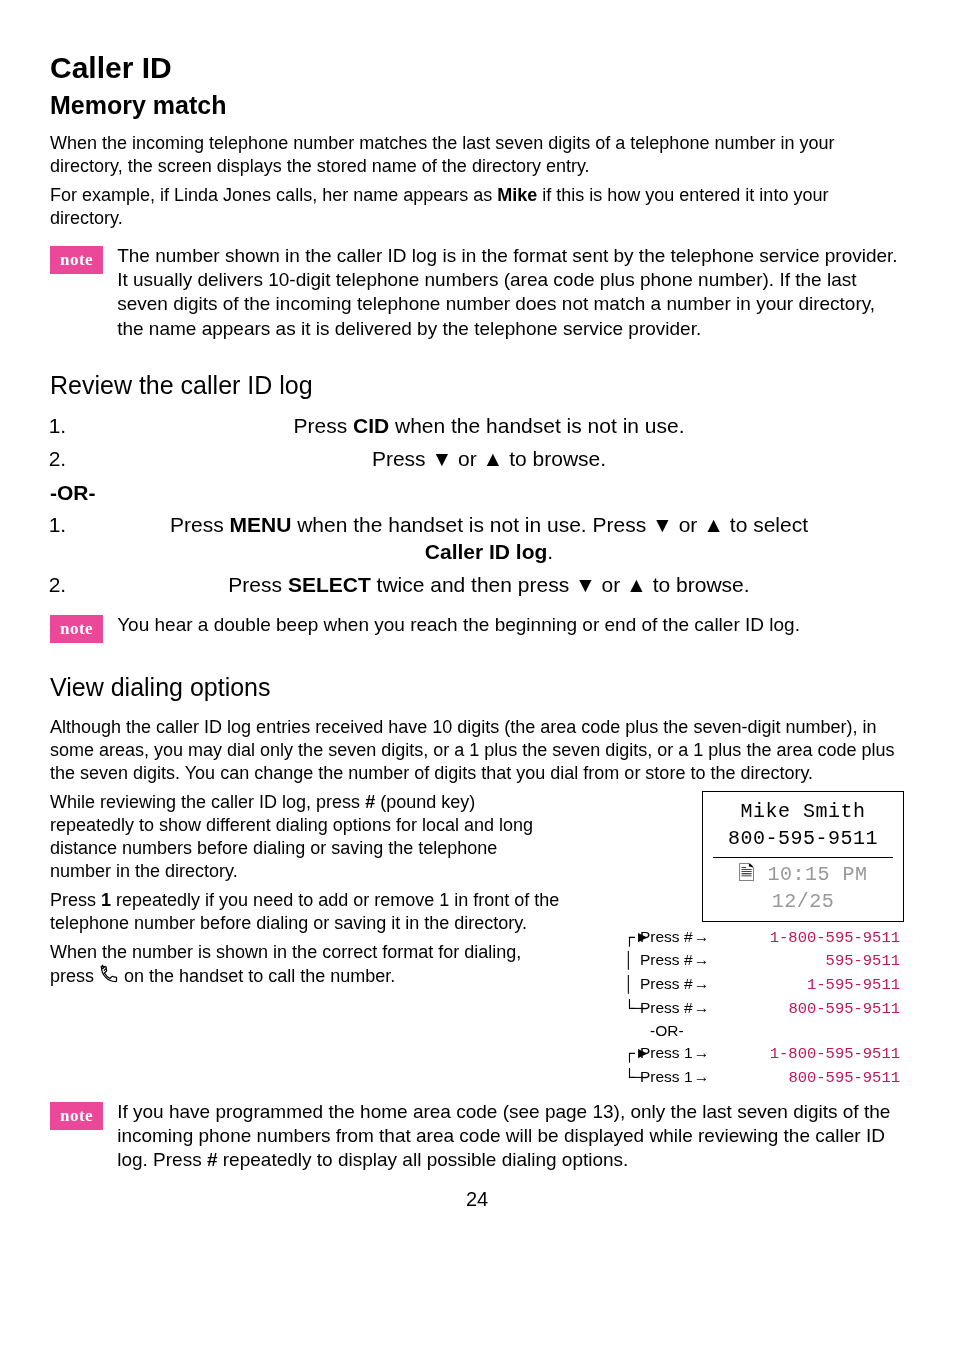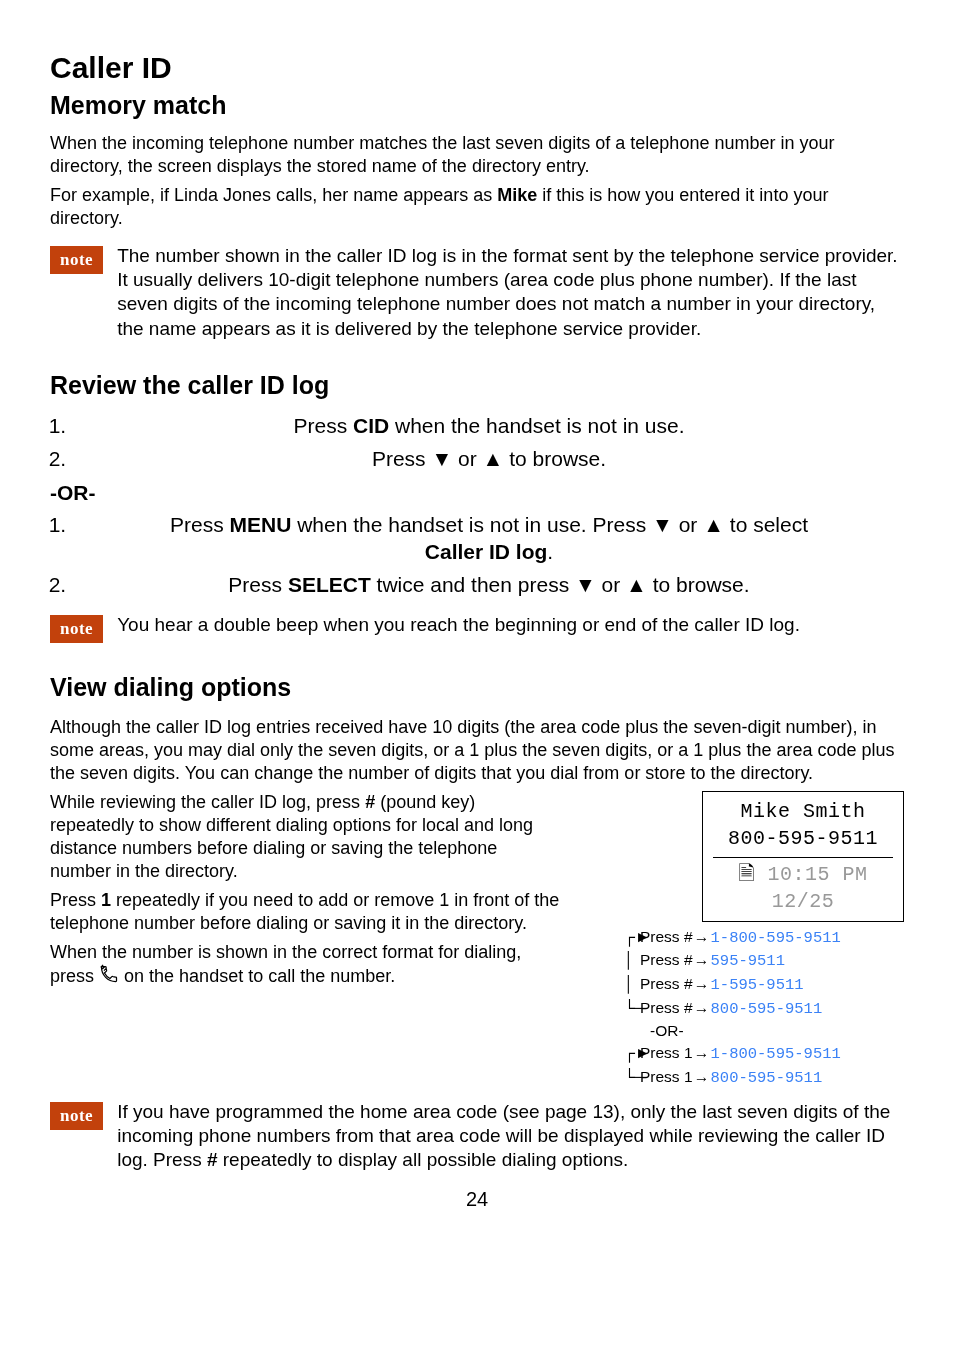--- a/index.html
+++ b/index.html
@@ -16,35 +16,35 @@
     font-weight: bold;
     margin: 0 0 2px 0;
   }
   h2 {
     font-size: 25px;
     font-weight: bold;
     margin: 0 0 10px 0;
   }
   h3 {
     font-size: 25px;
-    font-weight: bold;
+    font-weight: normal;
     margin: 28px 0 12px 0;
   }
   p {
     font-size: 18px;
     margin: 0 0 6px 0;
     line-height: 1.28;
   }
   .note-block {
     display: flex;
     align-items: flex-start;
     margin: 14px 0;
   }
   .note-badge {
-    background: #c2410c;
+    background: #ec4899;
     color: #fff;
     font-family: Georgia, 'Times New Roman', serif;
     font-weight: bold;
     font-size: 17px;
     padding: 3px 10px;
     margin-right: 14px;
     flex-shrink: 0;
     margin-top: 2px;
     letter-spacing: 0.5px;
   }
@@ -104,23 +104,23 @@
     white-space: nowrap;
     font-size: 15.5px;
     line-height: 1.4;
     margin-left: 10px;
   }
   .press-label {
     font-family: Arial, sans-serif;
   }
   .press-num {
     font-family: 'Courier New', monospace;
-    color: #3b82f6;
+    color: #be185d;
     flex: 1;
-    text-align: left;
+    text-align: right;
     padding-right: 4px;
     letter-spacing: 0px;
   }
   .arrow-glyph {
     display: inline-block;
     width: 18px;
     text-align: center;
   }
   .arrow-start {
     display: inline-block;

